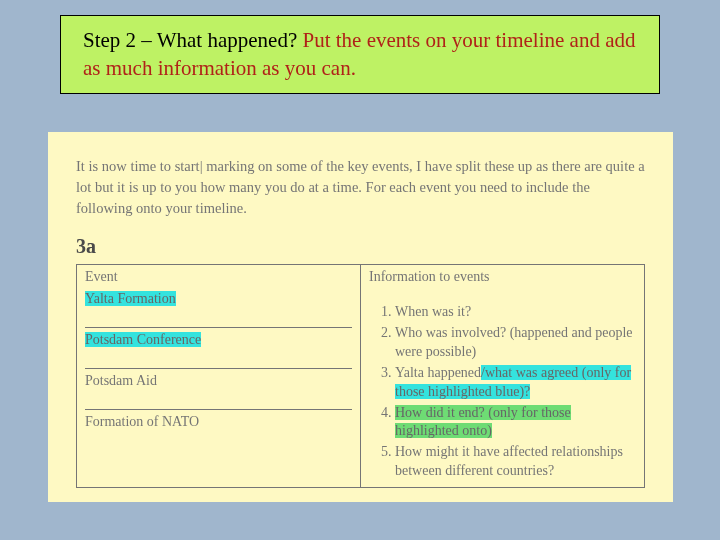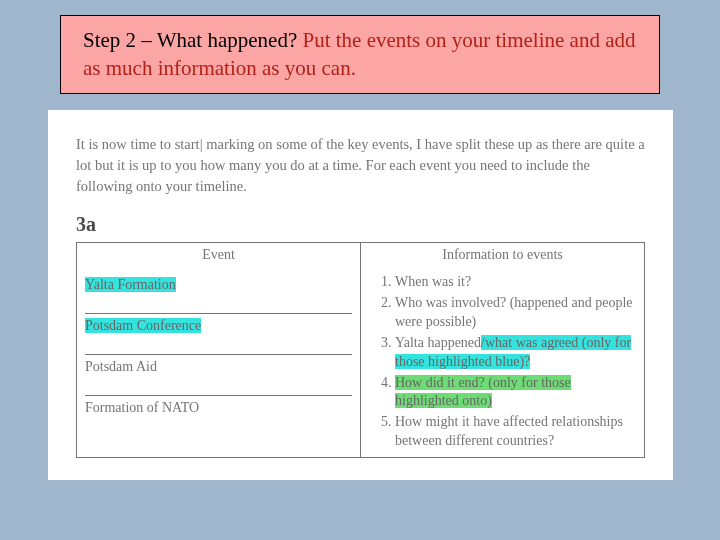--- a/index.html
+++ b/index.html
@@ -1,32 +1,32 @@
 <!DOCTYPE html>
 <html><head>
 <meta charset="utf-8">
 <style>
   html,body{margin:0;padding:0;width:720px;height:540px;background:#a0b6cd;font-family:Georgia,'Times New Roman',serif;}
   .slide{position:relative;width:720px;height:540px;}
-  .title-box{position:absolute;left:60px;top:15px;width:600px;background:#fca5a5;border:1px solid #000;padding:10px 22px;box-sizing:border-box;}
+  .title-box{position:absolute;left:60px;top:15px;width:600px;background:#bef264;border:1px solid #000;padding:10px 22px;box-sizing:border-box;}
   .title-box p{margin:0;font-family:'Comic Sans MS',cursive;font-size:21px;line-height:1.35;color:#000;}
   .title-box .accent{color:#b02218;}
-  .doc{position:absolute;left:48px;top:110px;width:625px;height:370px;background:#ffffff;box-sizing:border-box;padding:24px 28px 10px 28px;}
+  .doc{position:absolute;left:48px;top:132px;width:625px;height:370px;background:#fef9c3;box-sizing:border-box;padding:24px 28px 10px 28px;}
   .intro{font-size:14.5px;color:#757575;line-height:1.45;margin:0 0 16px 0;font-family:Georgia,serif;}
   .sect-label{font-weight:bold;font-size:20px;color:#4a4a4a;margin:0 0 6px 0;}
   table{border-collapse:collapse;width:100%;table-layout:fixed;}
   td{border:1px solid #757575;vertical-align:top;padding:4px 8px;font-size:14px;color:#757575;font-family:Georgia,serif;}
   td.events{width:50%;}
   td.info{width:50%;}
   .hl-cyan{background:#34e3de;display:inline;color:#666;}
   .hl-green{background:#6edc74;display:inline;color:#666;}
   .ev-row{border-bottom:1px solid #757575;padding:4px 0 20px 0;}
   .ev-row:last-child{border-bottom:none;}
-  .ev-head{color:#757575;margin-bottom:10px;text-align:center;}
-  ol{margin:2px 0 0 0;padding-left:26px;}
+  .ev-head{color:#757575;margin-bottom:2px;}
+  ol{margin:18px 0 0 0;padding-left:26px;}
   li{margin-bottom:2px;line-height:1.35;}
 </style>
 </head>
 <body>
 
 <div class="slide">
 
   <div class="title-box">
     <p>
       <span>Step 2 – What happened? </span><span class="accent">Put the events on your timeline and add as much information as you can.</span>

